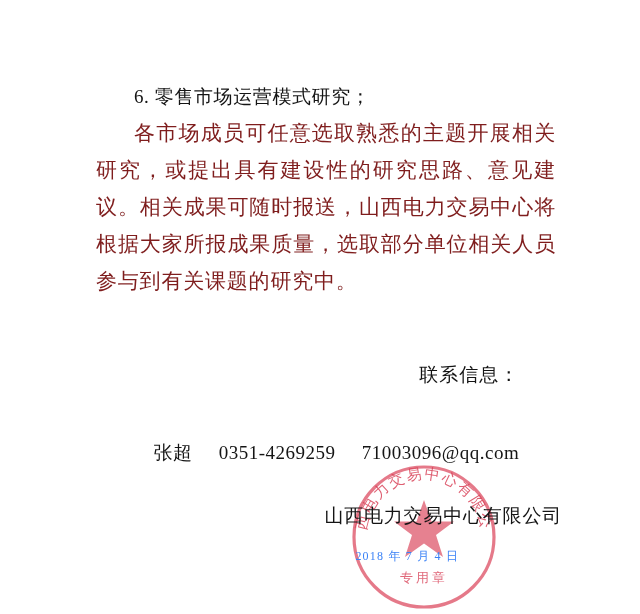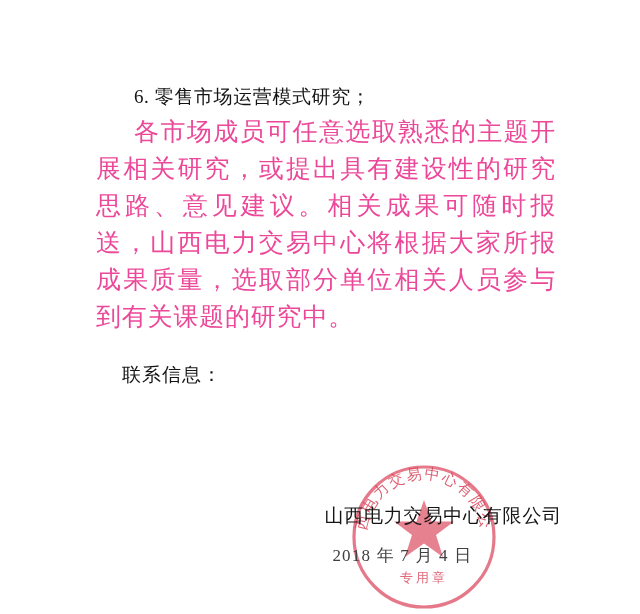--- a/index.html
+++ b/index.html
@@ -32,27 +32,26 @@
     font-size: 19px;
     line-height: 37px;
     letter-spacing: 0.6px;
     white-space: nowrap;
     color: #141414;
   }
   .indent-2 {
     text-indent: 38px;
   }
   .para {
-    font-size: 25px;
+    font-size: 21px;
     line-height: 37px;
     letter-spacing: 0.8px;
-    color: #ec4899;
+    color: #7f1d1d;
     text-align: justify;
     text-indent: 38px;
-    font-family: Liberation Mono, monospace;
   }
   .contact-block {
     position: absolute;
     left: 122px;
     top: 358px;
     text-align: right;
   }
   .contact-title {
     font-size: 19px;
     line-height: 34px;
@@ -74,27 +73,28 @@
     text-align: left;
   }
   .sig-org {
     font-size: 19px;
     line-height: 32px;
     letter-spacing: 0.8px;
     color: #141414;
     white-space: nowrap;
   }
   .sig-date {
-    font-size: 17px;
+    font-size: 12px;
     line-height: 32px;
     letter-spacing: 1.2px;
-    color: #404040;
+    color: #3b82f6;
     white-space: nowrap;
     margin-top: 8px;
     padding-left: 8px;
+    margin-left: 23px;
   }
   .seal {
     position: absolute;
     left: 345px;
     top: 458px;
     width: 158px;
     height: 158px;
     pointer-events: none;
   }
   .seal svg {
@@ -110,20 +110,23 @@
 
 <div class="page">
 
   <div class="body-text">
     <div class="line indent-2">6. 零售市场运营模式研究；</div>
     <div class="para">各市场成员可任意选取熟悉的主题开展相关研究，或提出具有建设性的研究思路、意见建议。相关成果可随时报送，山西电力交易中心将根据大家所报成果质量，选取部分单位相关人员参与到有关课题的研究中。</div>
   </div>
 
   <div class="contact-block">
     <div class="contact-title">联系信息：</div>
+    <div class="contact-row">
+      <span>张超</span><span>&nbsp;&nbsp;&nbsp;&nbsp;&nbsp;</span><span>0351-4269259</span><span>&nbsp;&nbsp;&nbsp;&nbsp;&nbsp;</span><span>71003096@qq.com</span>
+    </div>
   </div>
 
   <div class="seal">
     <svg width="158" height="158" viewBox="0 0 158 158" xmlns="http://www.w3.org/2000/svg">
       <circle cx="79" cy="79" r="70" fill="none" stroke="#e06274" stroke-width="3.2" opacity="0.85"></circle>
       <g opacity="0.8">
         <path d="M79 42 L86.5 63.5 L109 63.5 L91 77 L98 99 L79 85.5 L60 99 L67 77 L49 63.5 L71.5 63.5 Z" fill="#e06274"></path>
       </g>
       <defs>
         <path id="sealArc" d="M 79,79 m -54,0 a 54,54 0 1,1 108,0" transform="rotate(180 79 79)"></path>

